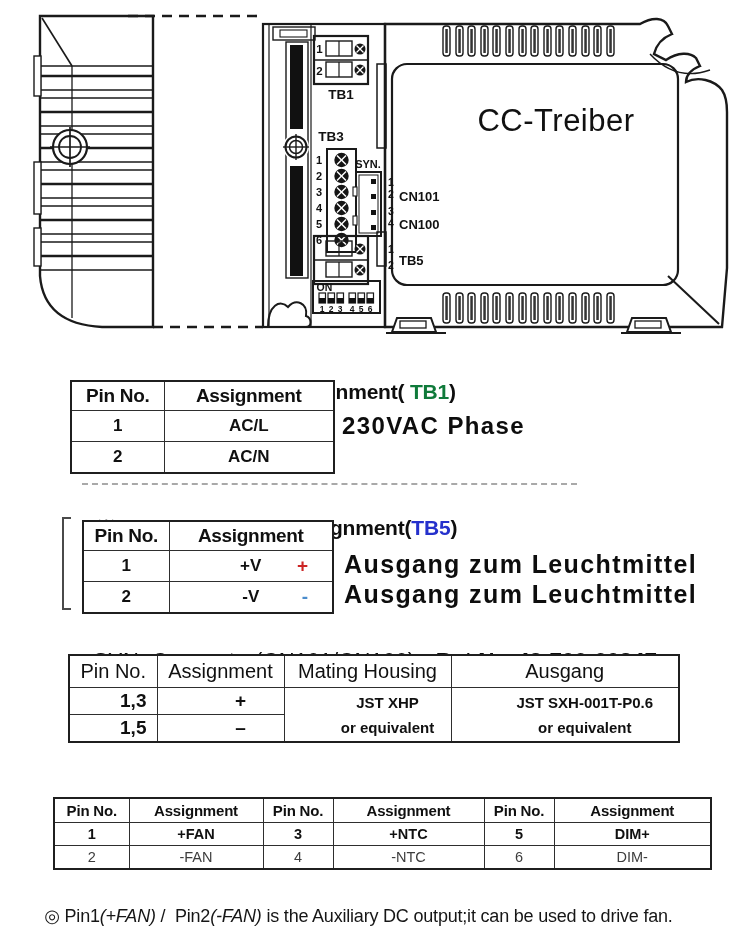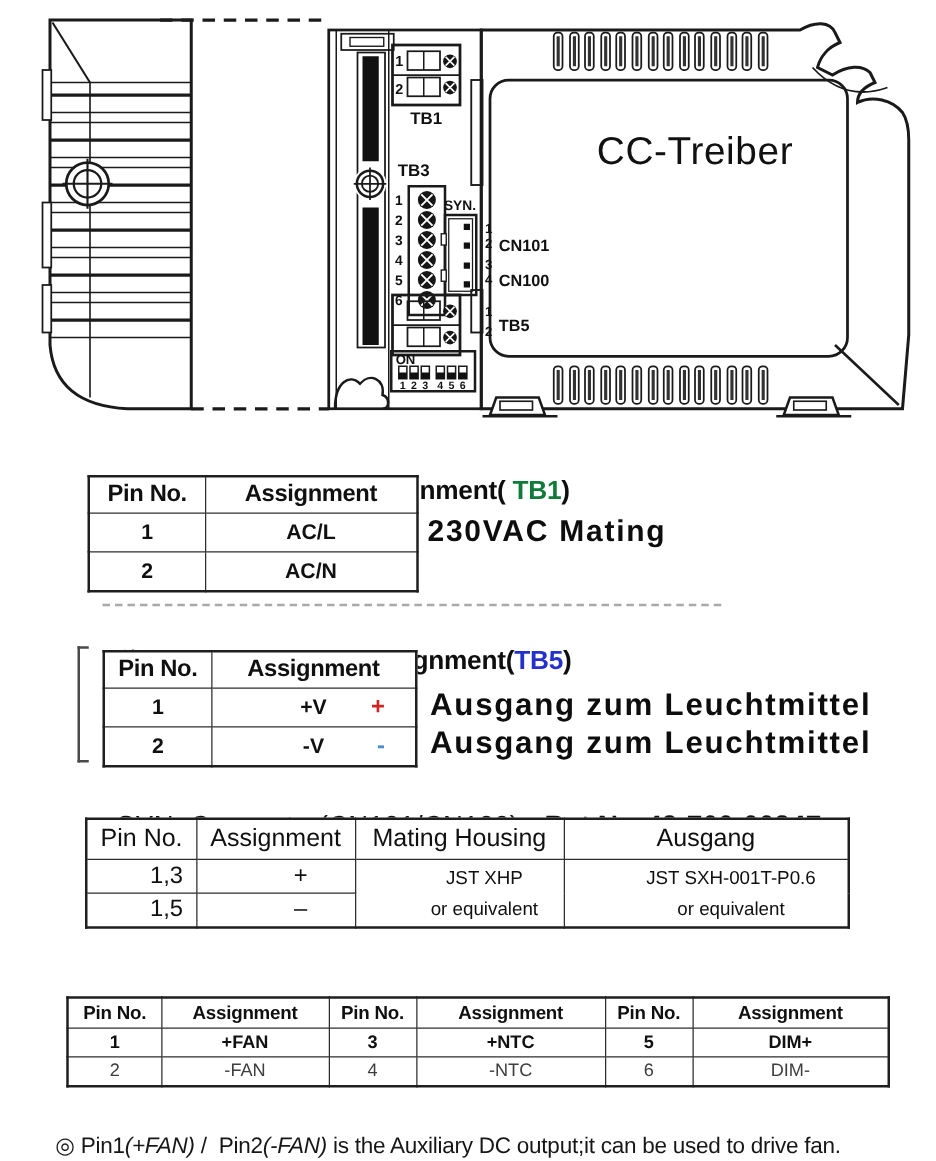--- a/index.html
+++ b/index.html
@@ -12,21 +12,21 @@
   .c-tb1{color:#0f7a3a;}
   .c-tb3{color:#cc1e1e;}
   .c-tb5{color:#2531cc;}
   .c-plus{color:#cc2525;}
   .c-minus{color:#4a8ccc;}
   .ptable{position:absolute;border-collapse:collapse;table-layout:fixed;background:#fff;border:2.4px solid #1f1f1f;}
   .ptable th,.ptable td{border:1.7px solid #2e2e2e;text-align:center;vertical-align:middle;padding:0;color:#101010;}
   .t-tb1 th,.t-tb5 th{height:28px;font-size:19px;font-weight:bold;letter-spacing:-0.3px;}
   .t-tb1 td,.t-tb5 td{height:30px;font-size:17px;font-weight:bold;}
   .t-syn th{height:31px;font-size:20px;font-weight:normal;}
-  .t-syn td{height:26px;font-size:19px;font-weight:normal;padding-left:40px;}
+  .t-syn td{height:26px;font-size:19px;font-weight:bold;padding-left:40px;}
   .t-syn .two-line div{line-height:25px;font-size:15px;}
   .t-tb3 th{height:23px;font-size:15px;font-weight:bold;letter-spacing:-0.2px;}
   .t-tb3 td{height:22px;font-size:14.5px;}
   .t-tb3 tr.r1 td{font-weight:bold;}
   .t-tb3 tr.r2 td{font-weight:normal;color:#3d3d3d;}
   .cellwrap{position:relative;width:100%;}
   .sign{position:absolute;right:24px;top:50%;transform:translateY(-50%);font-weight:bold;font-size:19px;}
   .note-lg{position:absolute;font-weight:bold;color:#0d0d0d;}
   #tb1-notes{left:342px;top:411px;font-size:24px;line-height:30.5px;letter-spacing:1.4px;}
   #tb5-notes{left:344px;top:549px;font-size:25px;line-height:30px;letter-spacing:1.4px;}
@@ -338,21 +338,21 @@
       <td>AC/L</td>
     </tr>
     <tr>
       <td>2</td>
       <td>AC/N</td>
     </tr>
   </tbody>
     </table>
 
   <div class="note-lg" id="tb1-notes">
-    <div>230VAC Mating</div>
+    <div>230VAC Phase</div>
   </div>
 
   <div id="artifact-dash"></div>
   <div id="artifact-bracket"></div>
 
   <div class="heading" style="left:75px;top:489px">
     <span>※ Terminal Pin No. Assignment(</span><span class="c-tb5">TB5</span><span>)</span>
   </div>
 
   <table class="ptable t-tb5" style="left:82px;top:520px;width:250px">

